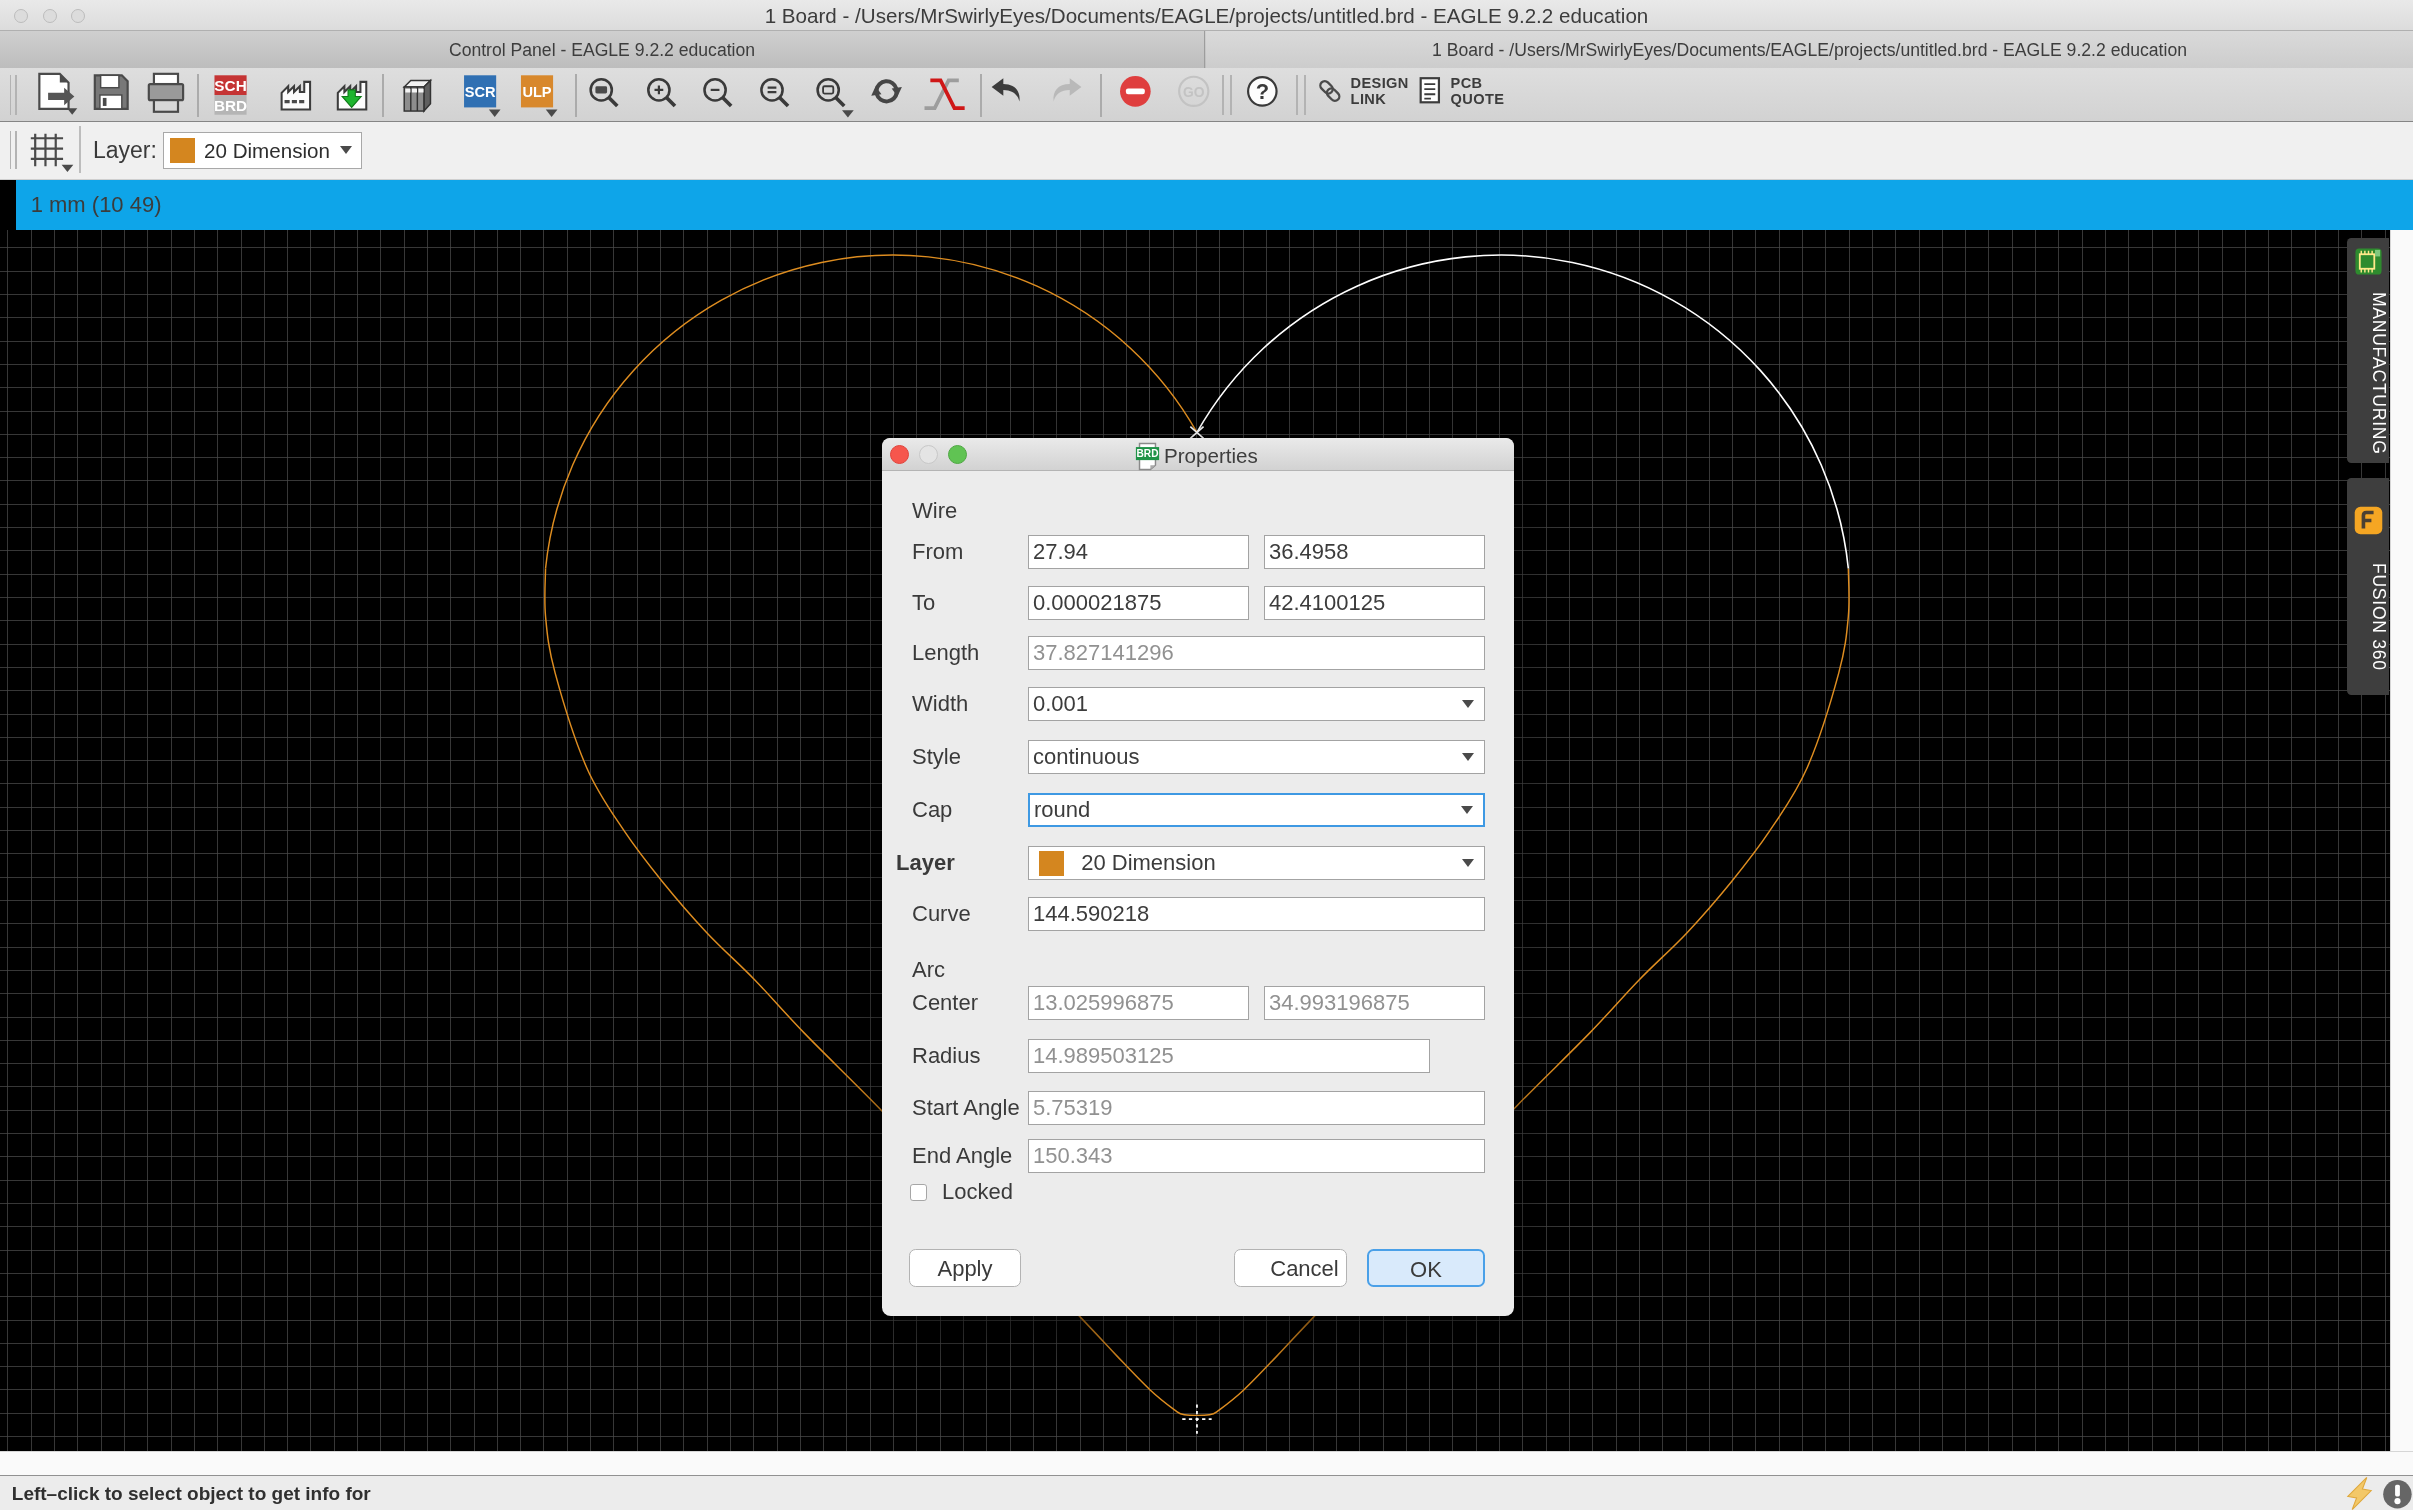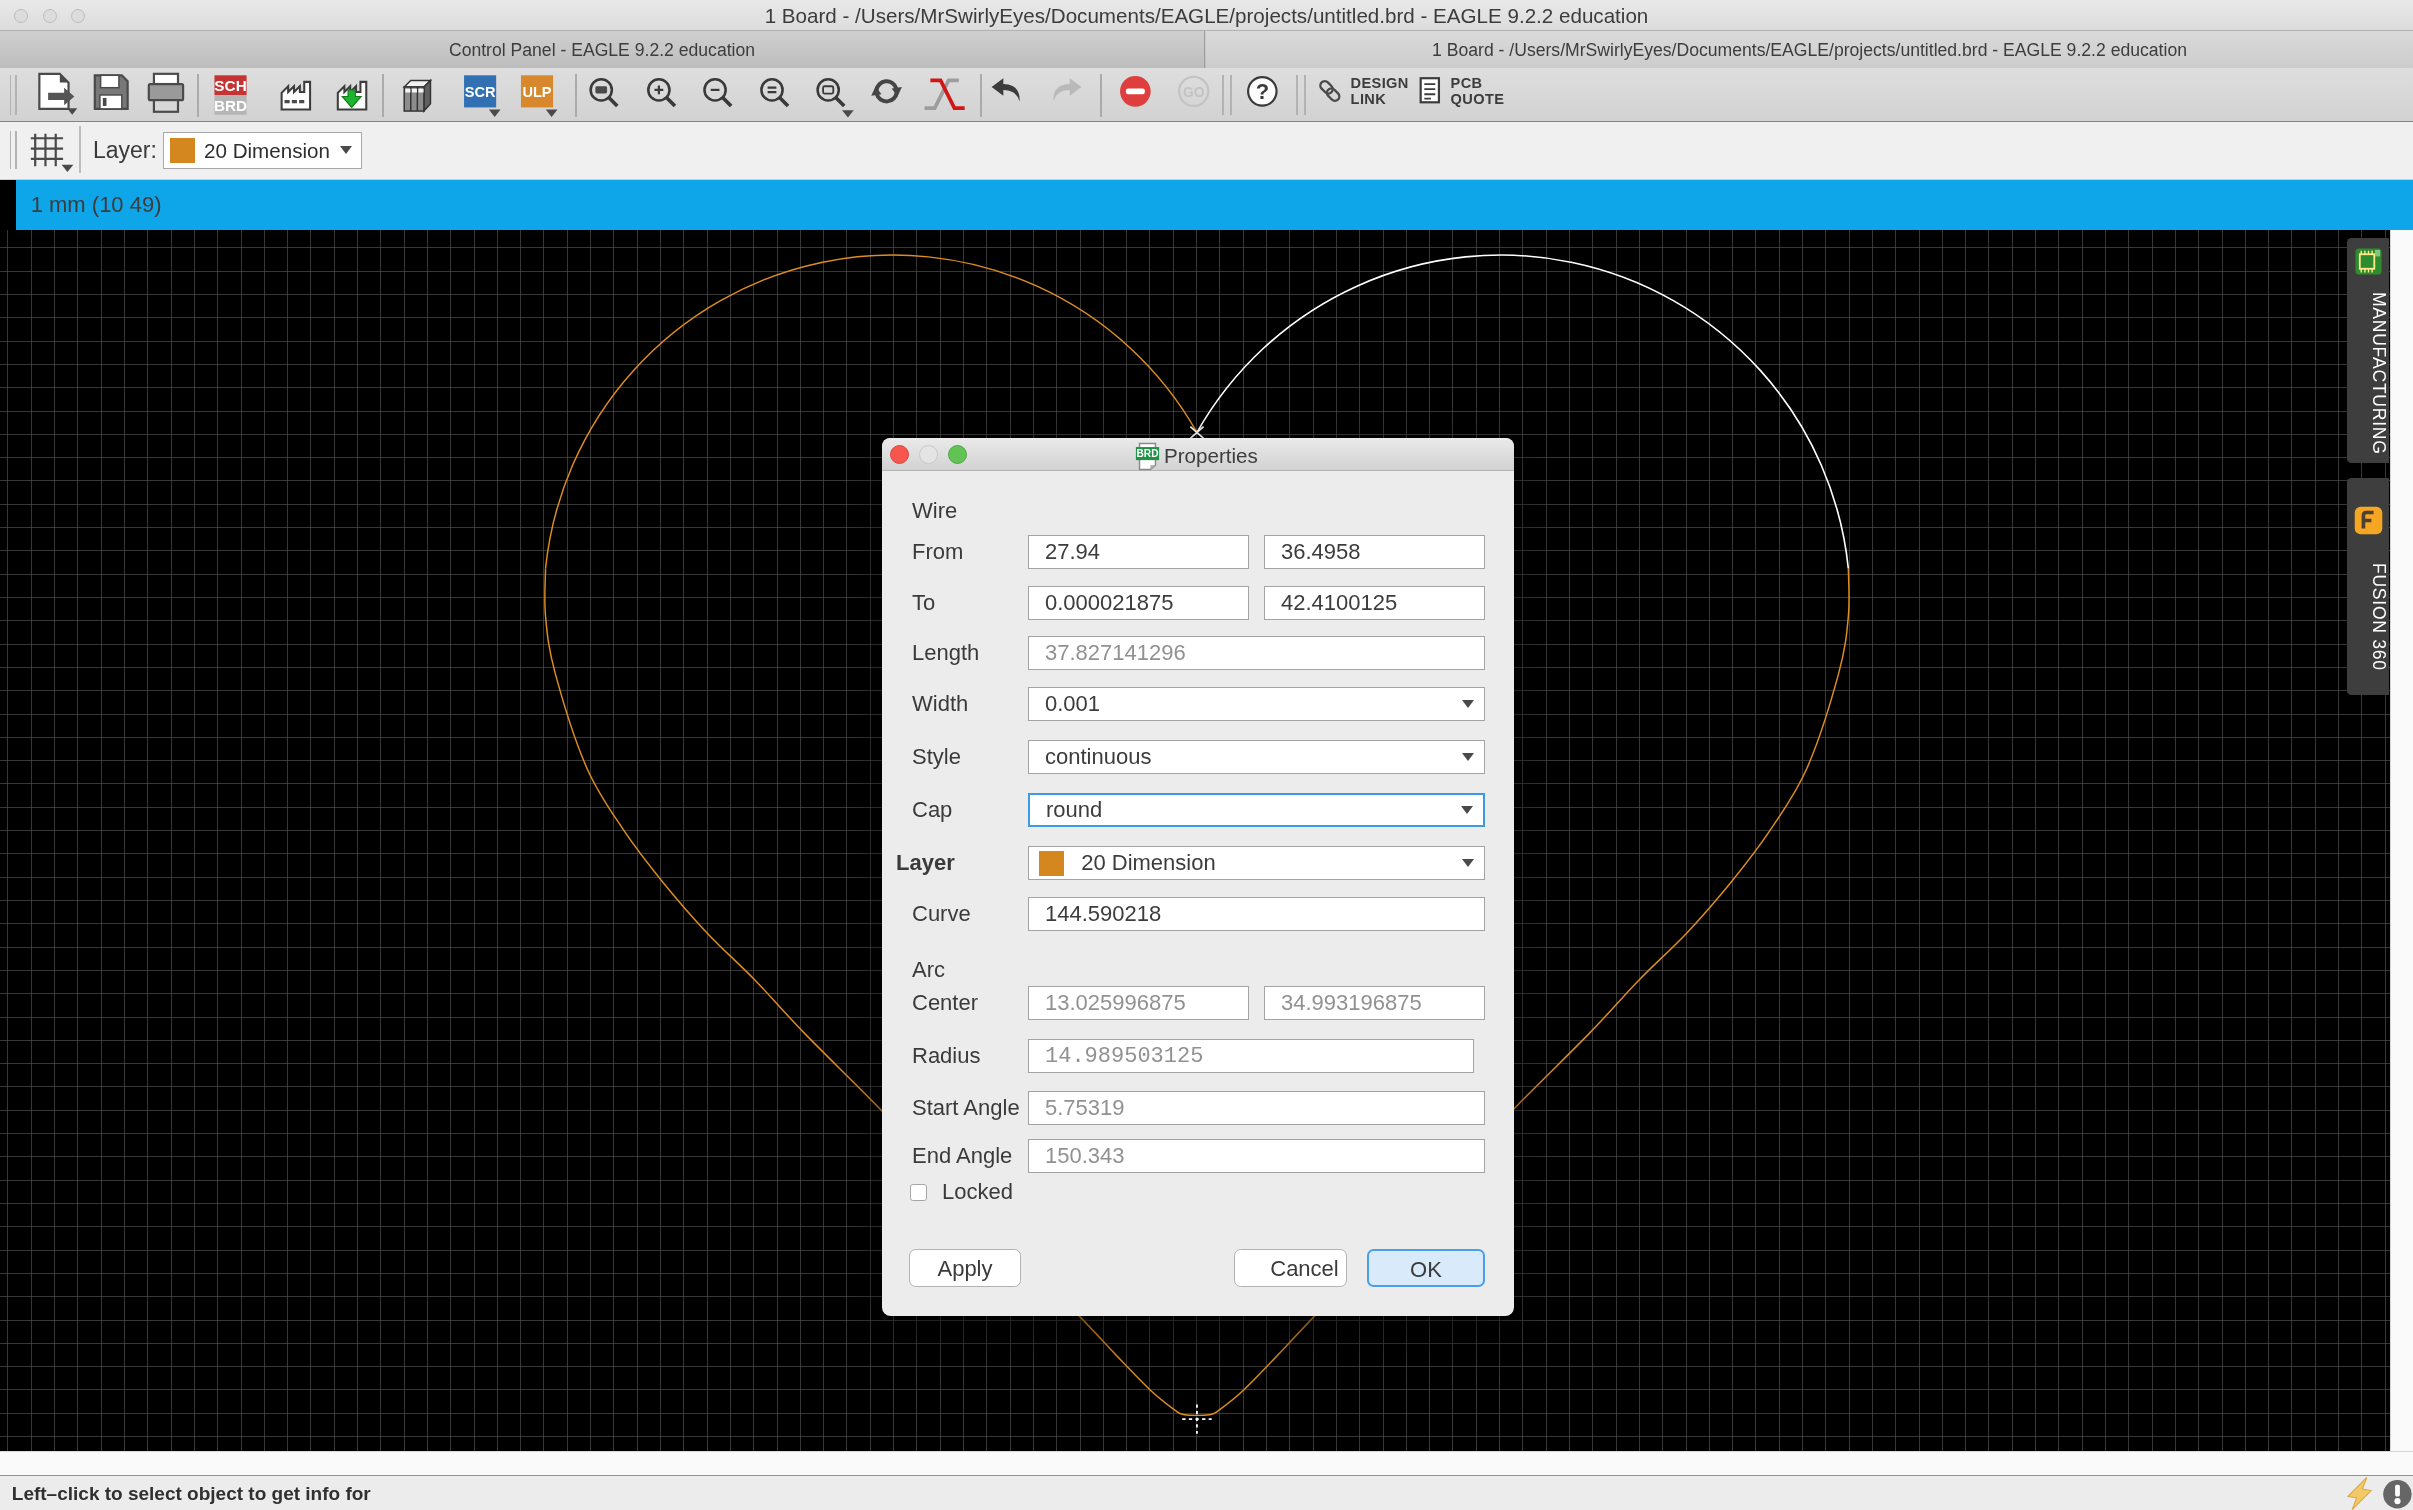--- a/index.html
+++ b/index.html
@@ -1,18 +1,18 @@
 <!DOCTYPE html>
 <html style="font-size:11.8px"><head><meta charset="utf-8"><style>
 *{margin:0;padding:0;box-sizing:border-box;}
 html,body{width:2413px;height:1510px;overflow:hidden;}
 body{font-family:"Liberation Sans",sans-serif;position:relative;background:#000;}
 .abs{position:absolute;}
 .lbl{position:absolute;color:#3a3a3a;font-size:22px;}
-.field{position:absolute;background:#fff;border:1.5px solid #a3a3a3;font-size:22px;color:#3c3c3c;display:flex;align-items:center;padding-left:16px;white-space:nowrap;}
+.field{position:absolute;background:#fff;border:1.5px solid #a3a3a3;font-size:22px;color:#3c3c3c;display:flex;align-items:center;padding-left:4px;white-space:nowrap;}
 .field.dis{color:#919191;}
 .combo-arrow{position:absolute;right:10.3px;top:50%;margin-top:-3.7px;width:0;height:0;border-left:6.6px solid transparent;border-right:6.6px solid transparent;border-top:8.8px solid #4a4a4a;}
 .grip{position:absolute;width:1.5px;background:#b3b3b3;}
 </style></head><body>
 <div class="abs" style="left:0;top:0;width:2413px;height:31px;background:linear-gradient(#e9e9e9,#dcdcdc);border-bottom:0.7px solid #b0b0b0;">
 <div class="abs" style="left:14px;top:8.8px;width:14px;height:14px;border-radius:50%;background:#dcdcdc;border:1.1px solid #bcbcbc;"></div>
 <div class="abs" style="left:43px;top:8.8px;width:14px;height:14px;border-radius:50%;background:#dcdcdc;border:1.1px solid #bcbcbc;"></div>
 <div class="abs" style="left:71px;top:8.8px;width:14px;height:14px;border-radius:50%;background:#dcdcdc;border:1.1px solid #bcbcbc;"></div>
 <div class="abs" style="left:0;top:0;width:2413px;height:31px;text-align:center;line-height:32px;font-size:20.6px;color:#3c3c3c;">1 Board - /Users/MrSwirlyEyes/Documents/EAGLE/projects/untitled.brd - EAGLE 9.2.2 education</div>
 </div>
@@ -230,21 +230,21 @@
     <div class="field" style="left:146px;top:148px;width:221px;height:34px;">0.000021875</div>
     <div class="field" style="left:382px;top:148px;width:221px;height:34px;">42.4100125</div>
     <div class="field dis" style="left:146px;top:198px;width:457px;height:34px;">37.827141296</div>
     <div class="field" style="left:146px;top:249px;width:457px;height:34px;">0.001<div class="combo-arrow"></div></div>
     <div class="field" style="left:146px;top:302px;width:457px;height:34px;">continuous<div class="combo-arrow"></div></div>
     <div class="field" style="left:146px;top:355px;width:457px;height:34px;border:2.2px solid #3e99e3;">round<div class="combo-arrow"></div></div>
     <div class="field" style="left:146px;top:408px;width:457px;height:34px;padding-left:9.6px;"><span style="display:inline-block;width:25px;height:25px;background:#d4861f;margin-right:17.6px;"></span>20 Dimension<div class="combo-arrow"></div></div>
     <div class="field" style="left:146px;top:459px;width:457px;height:34px;">144.590218</div>
     <div class="field dis" style="left:146px;top:548px;width:221px;height:34px;">13.025996875</div>
     <div class="field dis" style="left:382px;top:548px;width:221px;height:34px;">34.993196875</div>
-    <div class="field dis" style="left:146px;top:601px;width:446px;height:34px;font-family:Liberation Mono, monospace;">14.989503125</div>
+    <div class="field dis" style="left:146px;top:601px;width:402px;height:34px;">14.989503125</div>
     <div class="field dis" style="left:146px;top:653px;width:457px;height:34px;">5.75319</div>
     <div class="field dis" style="left:146px;top:701px;width:457px;height:34px;">150.343</div>
     <div class="abs" style="left:28px;top:746px;width:17px;height:17px;background:#fff;border:1.5px solid #a6a6a6;border-radius:2.9px;"></div>
     <div class="lbl" style="left:60px;top:738px;height:32px;line-height:32px;">Locked</div>
     <div class="abs" style="left:27px;top:811px;width:112px;height:38px;background:#fff;border:1.5px solid #b3b3b3;border-radius:6.6px;text-align:center;line-height:38px;font-size:22px;color:#3a3a3a;">Apply</div>
     <div class="abs" style="left:352px;top:811px;width:113px;height:38px;background:#fff;border:1.5px solid #b3b3b3;border-radius:6.6px;text-align:center;line-height:38px;font-size:22px;color:#3a3a3a;padding-left:28px;">Cancel</div>
     <div class="abs" style="left:485px;top:811px;width:118px;height:38px;background:#d9eafb;border:2.2px solid #4aa0e8;border-radius:6.6px;text-align:center;line-height:37px;font-size:22px;color:#3a3a3a;">OK</div>
 </div>
 
 </body></html>

